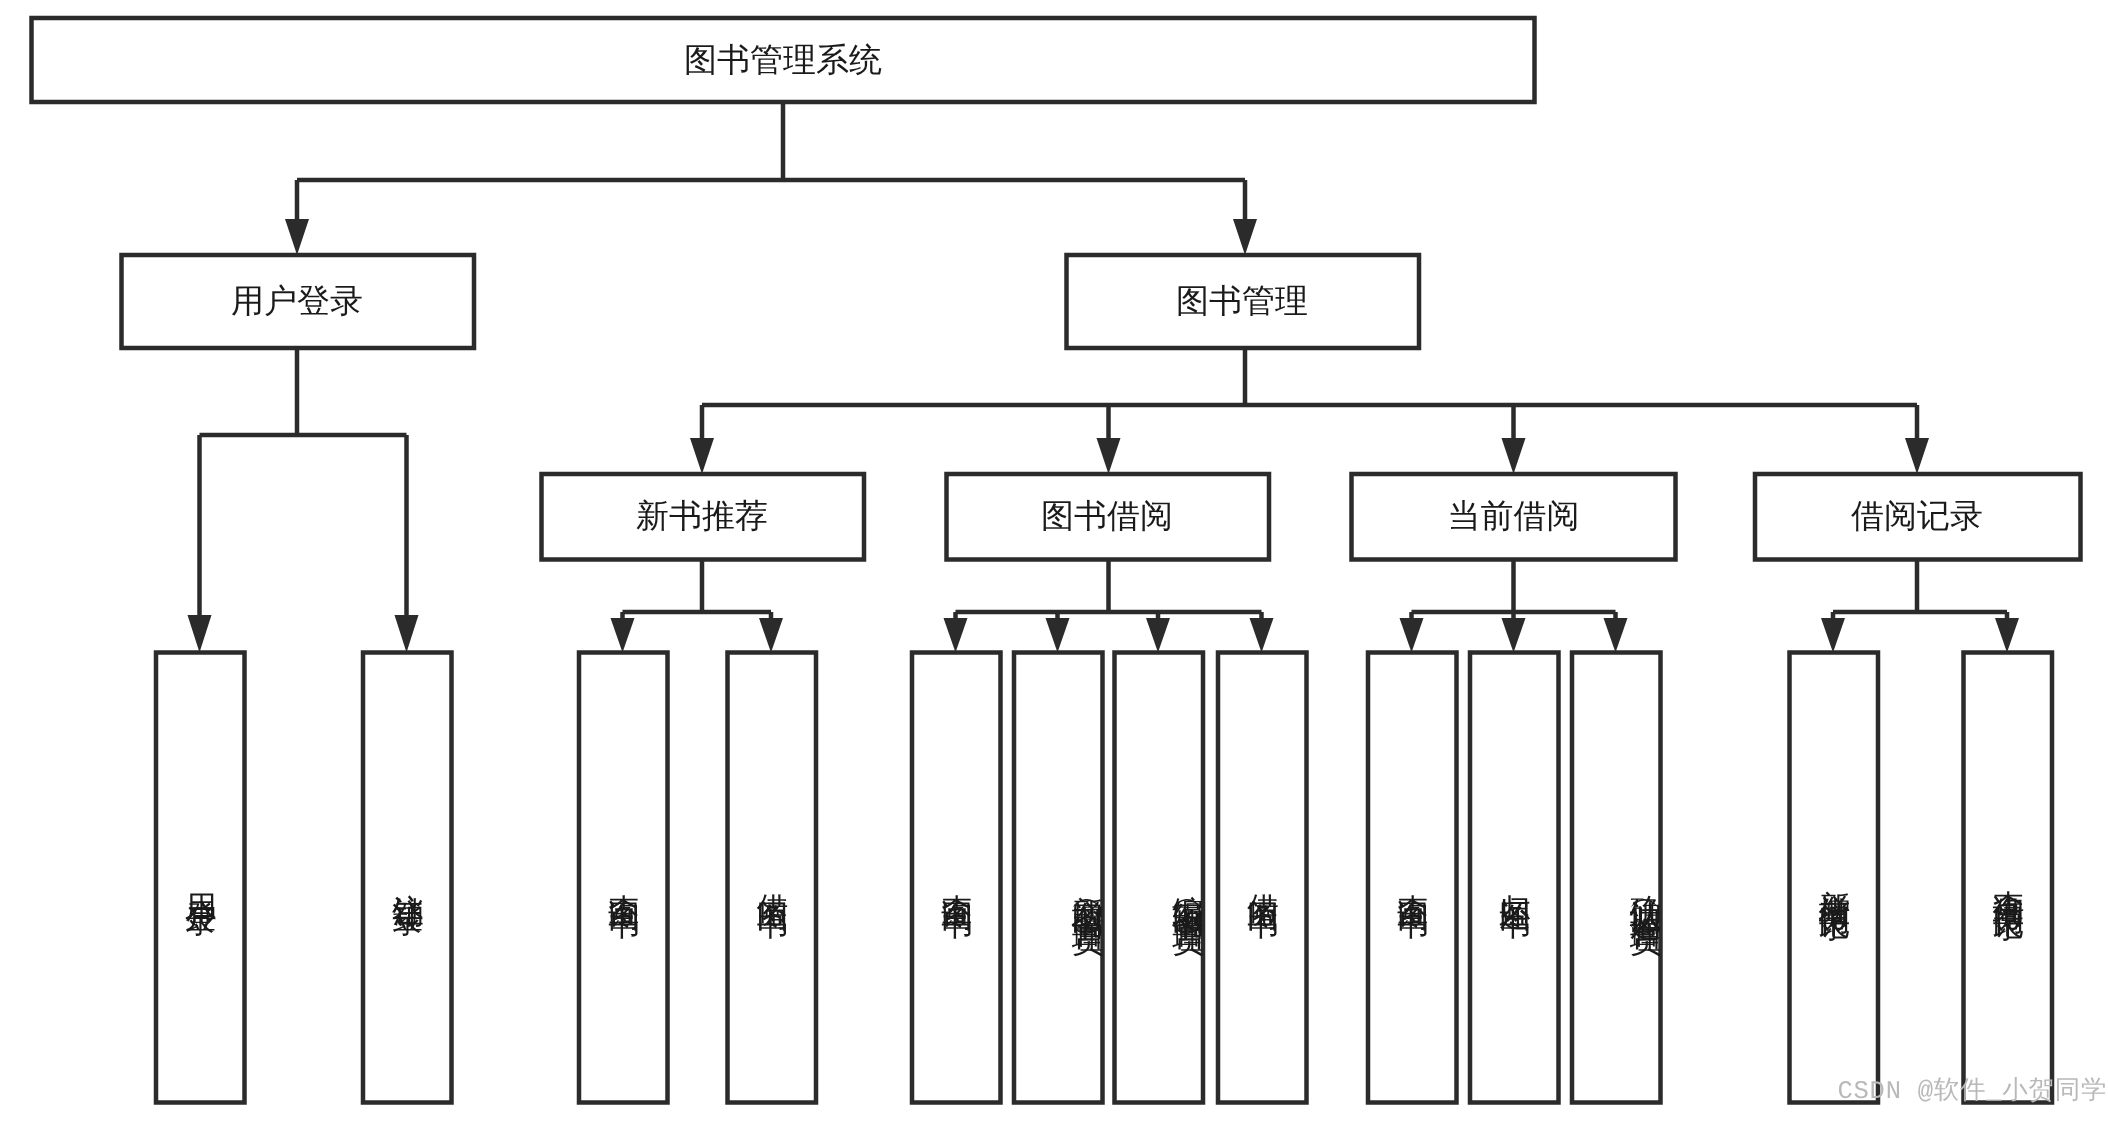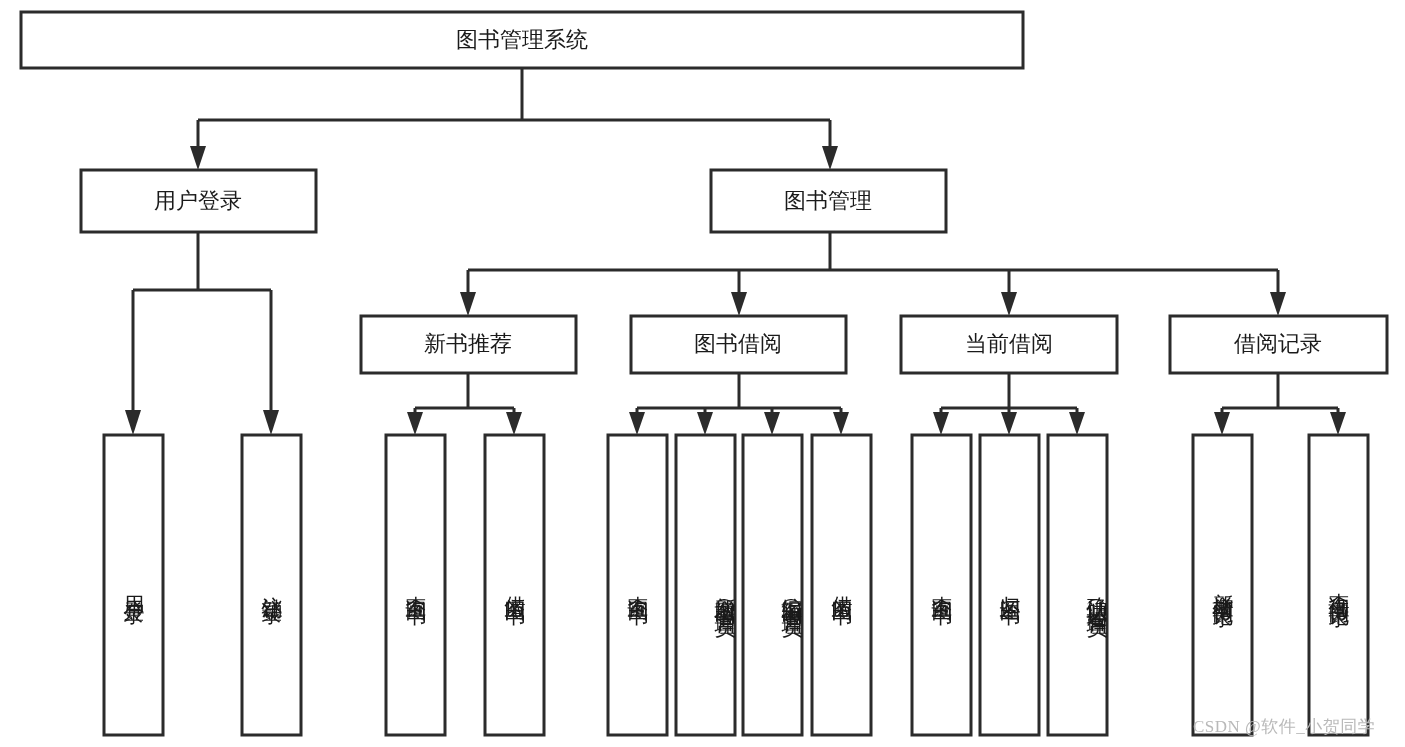--- a/index.html
+++ b/index.html
@@ -56,25 +56,26 @@
     font-size: 21px;
     line-height: 1;
     color: #1a1a1a;
     letter-spacing: 3px;
     white-space: nowrap;
     text-align: center;
     pointer-events: none;
   }
   .watermark {
     position: absolute;
-    font-family: Liberation Serif, serif;
+    font-family: Liberation Mono, monospace;
     font-size: 17px;
     color: #b9b9b9;
     letter-spacing: 0.5px;
     white-space: nowrap;
+    margin-left: 32px;
   }
 </style>
 </head>
 <body>
 
 <div id="diagram-root">
 
   <svg class="flow" viewBox="0 0 1405 747" xmlns="http://www.w3.org/2000/svg">
 
     <g>

